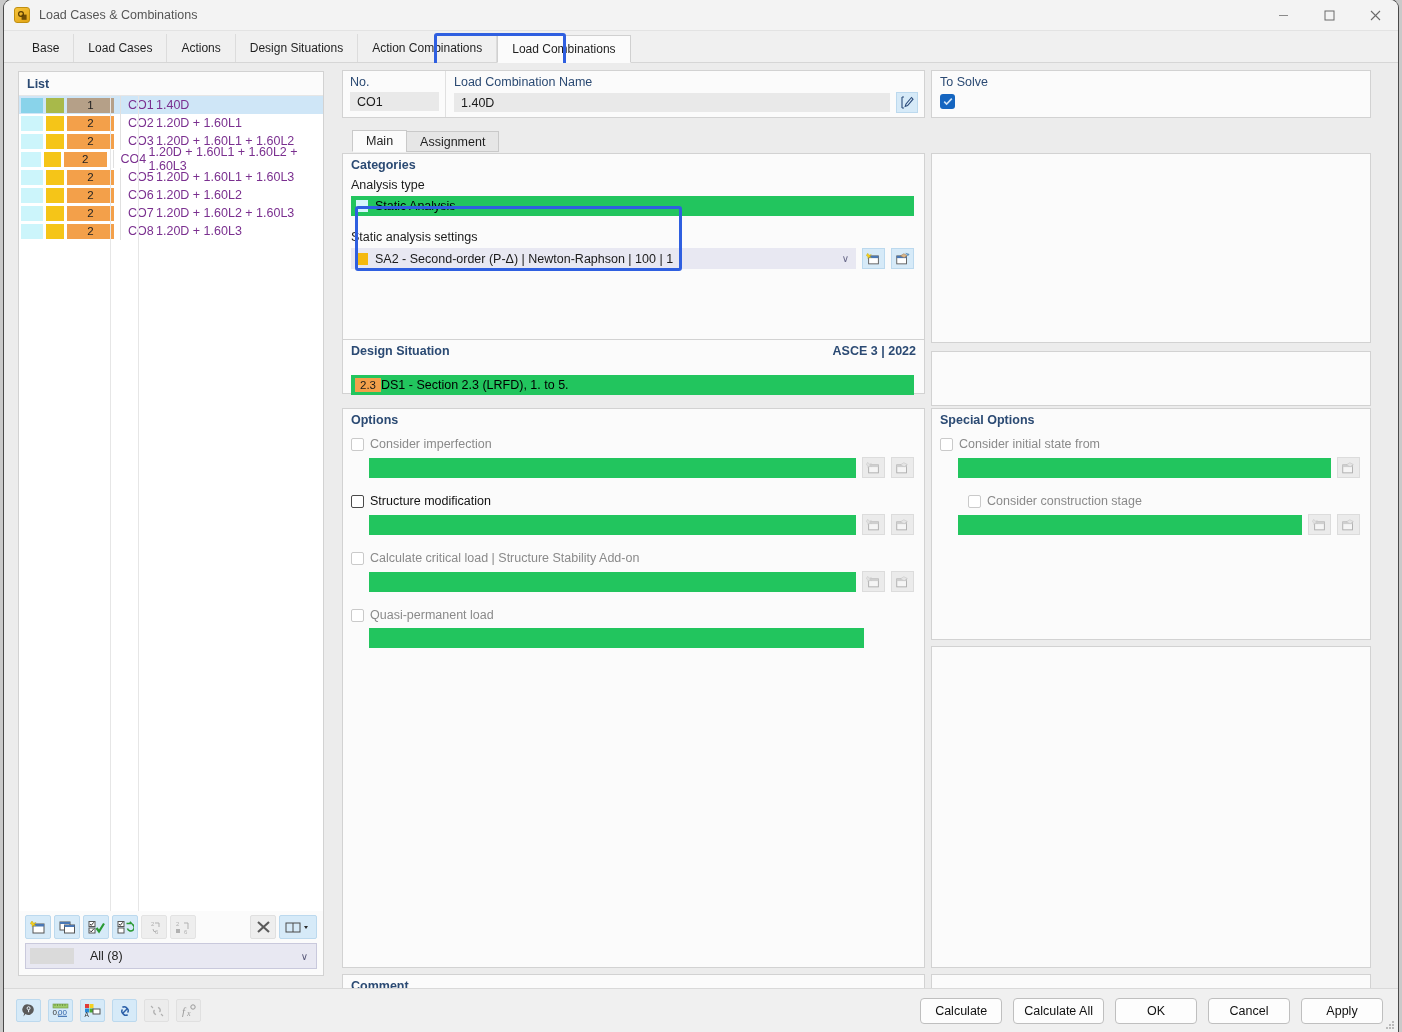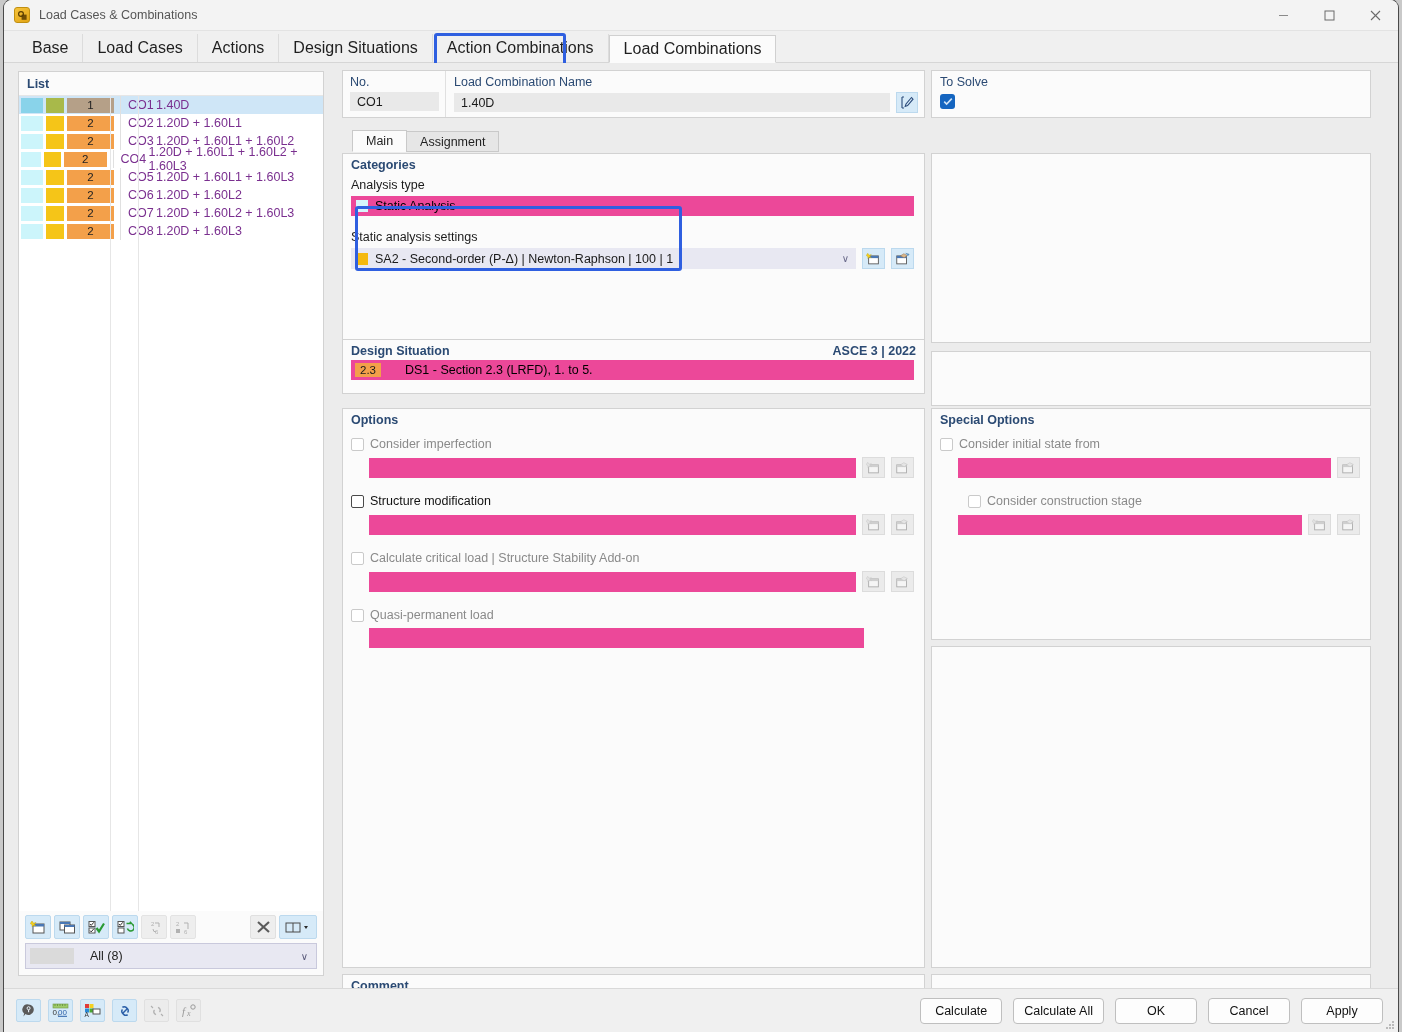--- a/index.html
+++ b/index.html
@@ -50,21 +50,21 @@
   .tabstrip {
     height: 32px; background:#f0f0f0;
     display:flex; align-items:flex-end;
     padding-left: 14px;
     border-bottom: 1px solid #d6d6d6;
     position: relative;
   }
   .tab {
     height: 28px; padding: 0 14px;
     display:flex; align-items:center;
-    font-size:16px; color:#1f1f1f;
+    font-size:12px; color:#1f1f1f;
     border-right: 1px solid #dcdcdc;
     background: transparent;
     white-space: nowrap;
   }
   .tab.active {
     background:#fbfbfb;
     border:1px solid #d0d0d0;
     border-bottom: 1px solid #fbfbfb;
     margin-bottom:-1px;
   }
@@ -161,21 +161,21 @@
     position:absolute; left:352px; top:131px; display:flex; align-items:flex-end;
     height:21px;
   }
   .itab {
     height:21px; padding:0 13px; display:flex; align-items:center;
     font-size:12.5px; color:#1f1f1f; border:1px solid #c9c9c9;
     background:#e6e6e6; margin-right:-1px;
   }
   .itab.active { background:#fbfbfb; border-bottom-color:#fbfbfb; height:22px;}
   .gray-field {
-    background:#ec4899; height:20px;
+    background:#22c55e; height:20px;
   }
   .combo {
     background:#e8e8f2; height:21px; display:flex; align-items:center;
     padding-left:5px; font-size:12.5px; color:#1b1b1b;
   }
   .combo-caret { margin-left:auto; margin-right:7px; color:#6a6a8a; font-size:10px;}
   .sm-btn {
     width:23px;height:21px;background:#d6eaf8;border:1px solid #bcd9ee;
     display:flex;align-items:center;justify-content:center;
   }
@@ -488,21 +488,21 @@
       </div>
       <div class="hl-box" style="left:12px; top:52px; width:327px; height:65px;"></div>
     </div>
 
     <div class="card" style="left:338px; top:276px; width:583px; height:55px;">
       <div style="display:flex; align-items:center; padding:4px 8px 0 8px;">
         <div class="card-title">Design Situation</div>
         <div class="card-title" style="margin-left:auto;">ASCE 3 | 2022</div>
       </div>
       <div style="padding:0 10px 0 8px;">
-        <div class="gray-field" style="margin-top:2px; display:flex; align-items:center; gap:24px; padding-left:4px;">
+        <div class="gray-field" style="margin-top:17px; display:flex; align-items:center; gap:0; padding-left:4px;">
           <span style="background:#f3a04a;color:#1a1a1a;font-size:11.5px;padding:1px 5px;">2.3</span>
           <span>DS1 - Section 2.3 (LRFD), 1. to 5.</span>
         </div>
       </div>
     </div>
 
     <div class="card" style="left:338px; top:345px; width:583px; height:560px;">
       <div class="card-title" style="padding:4px 0 0 8px;">Options</div>
 
       <div style="padding:10px 10px 0 8px;">

